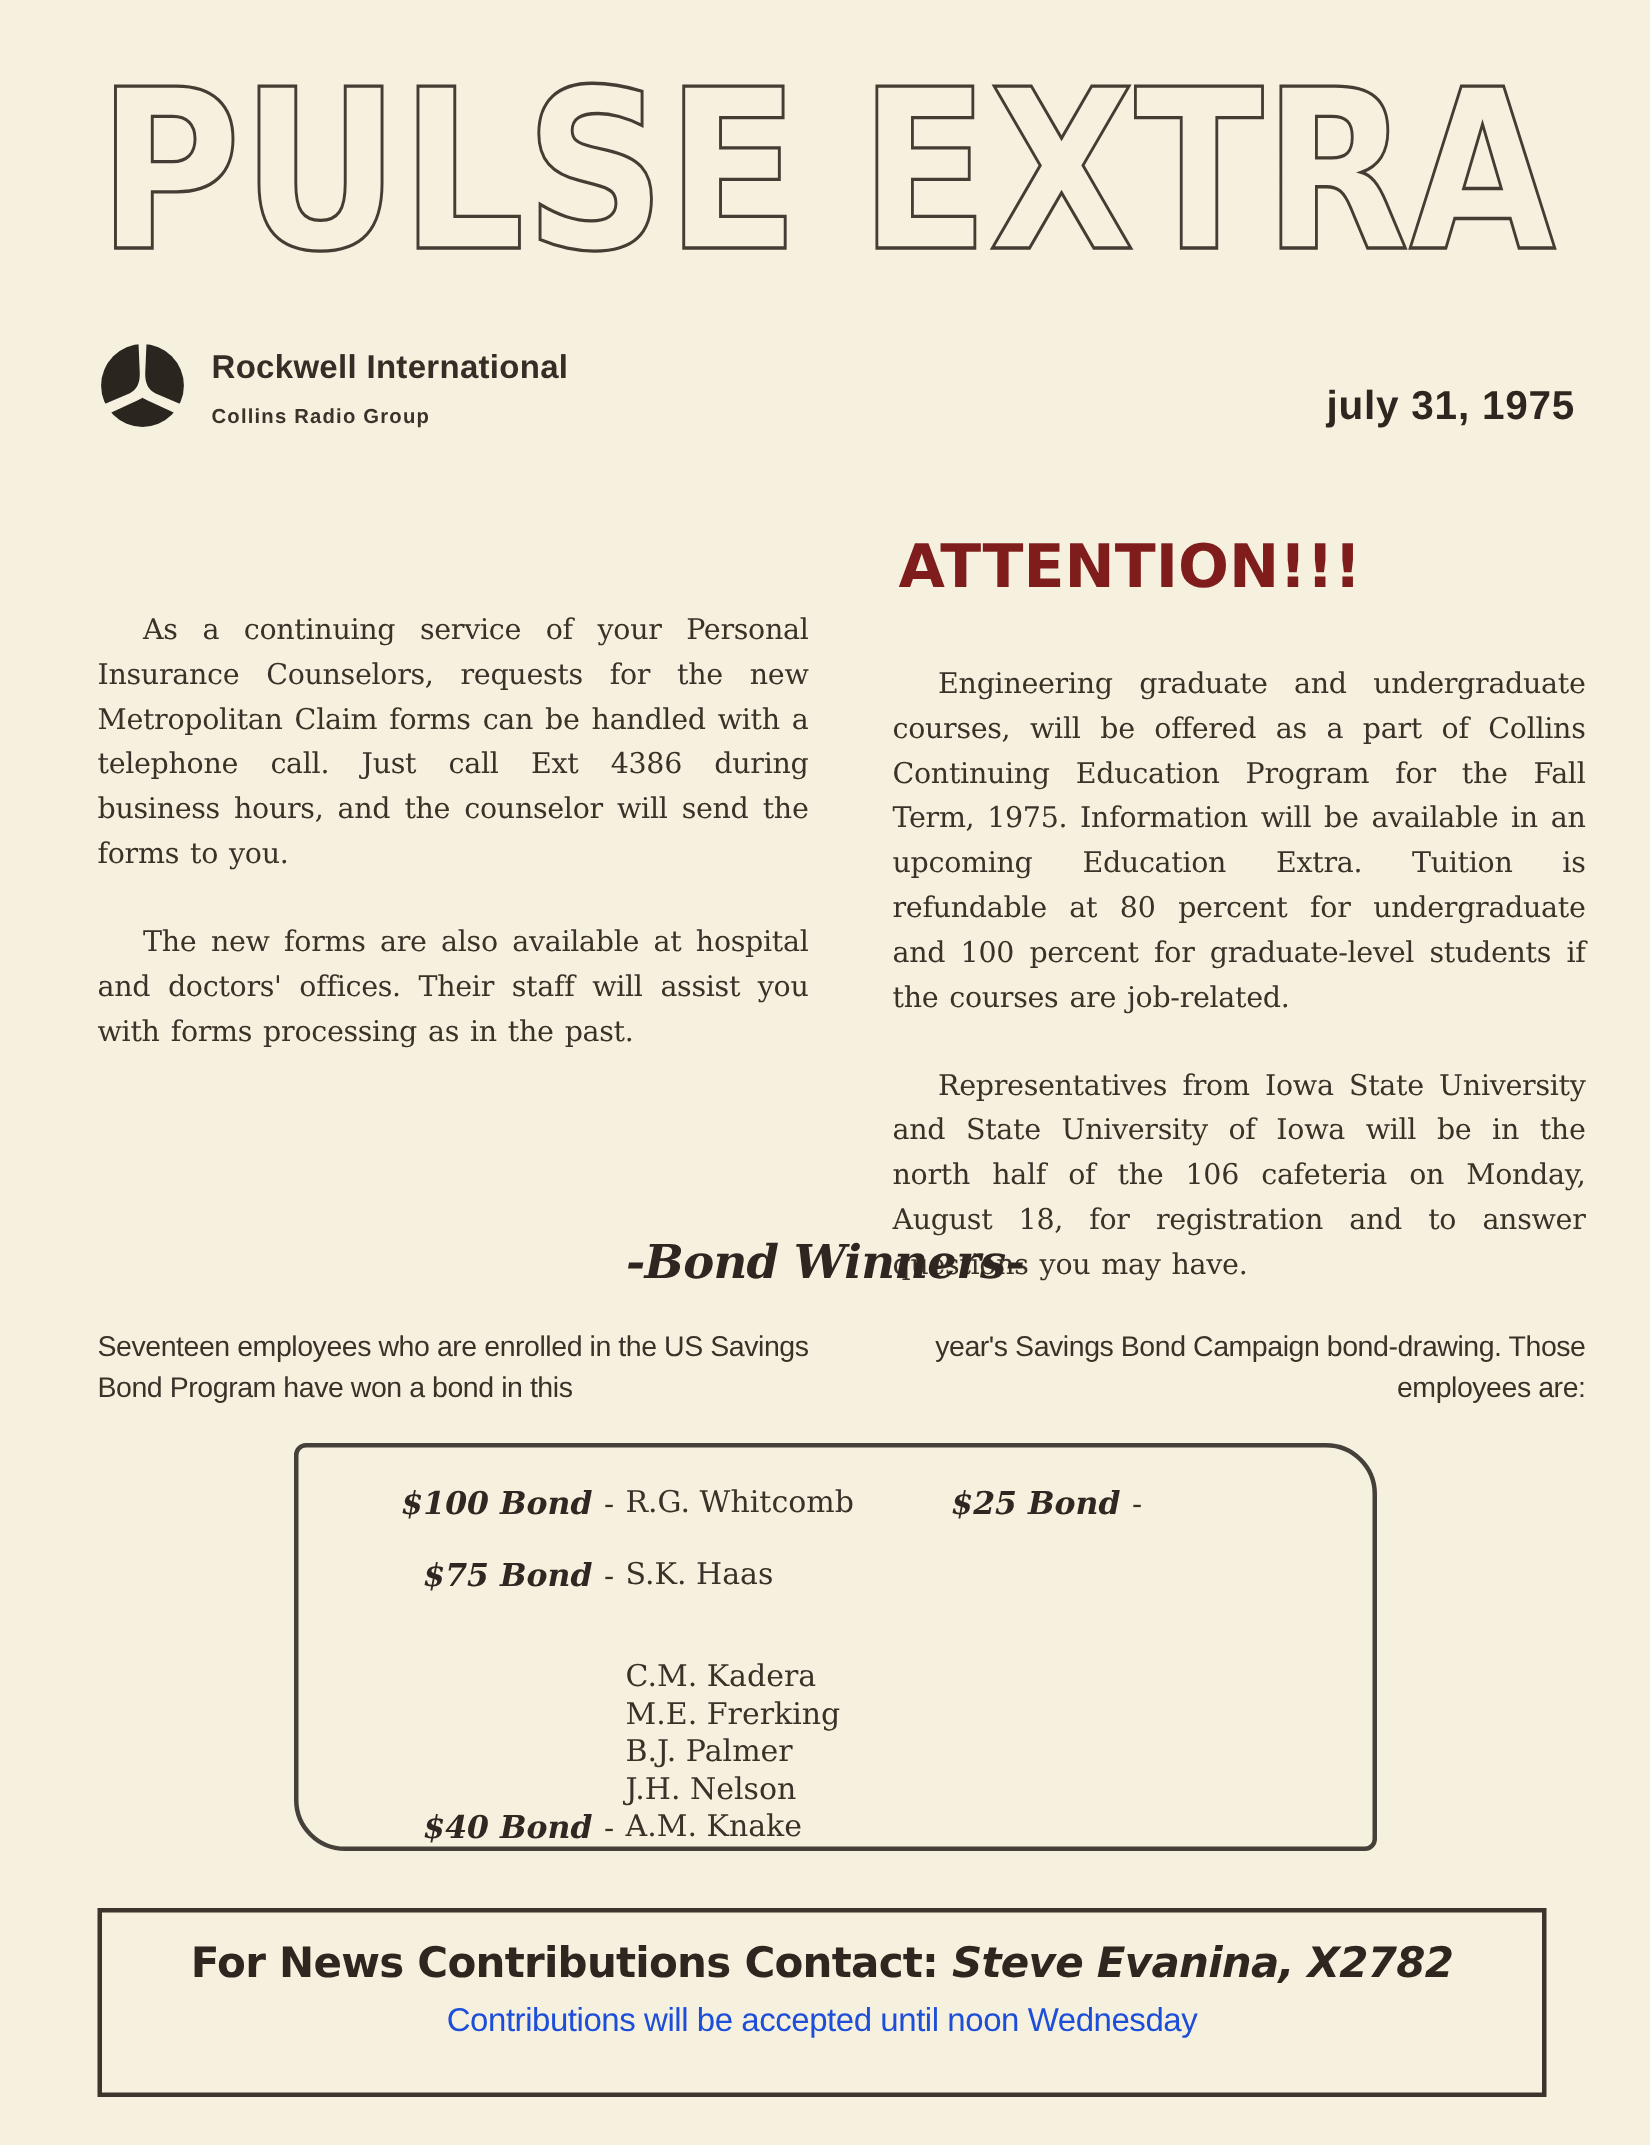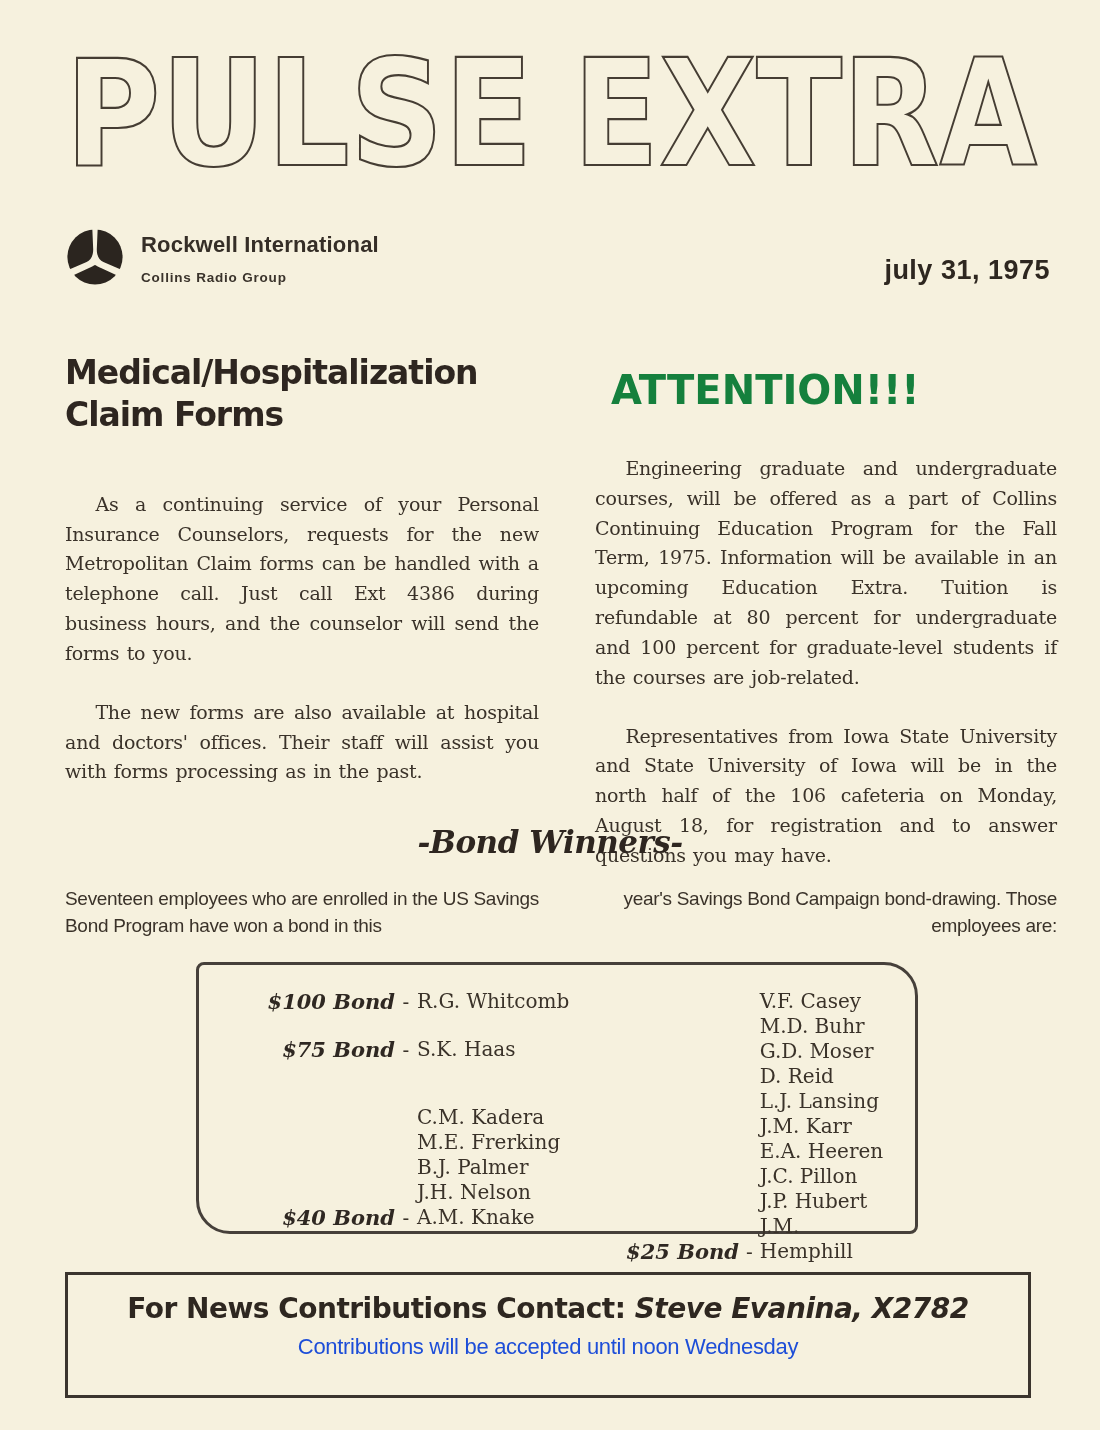--- a/index.html
+++ b/index.html
@@ -46,21 +46,21 @@
   .col-left{width:474px;}
   .col-right{width:462px;margin-left:56px;}
   .headline{
     font-family:"DejaVu Sans", sans-serif;
     font-weight:bold;font-size:33px;line-height:1.27;
     color:#2e2620;letter-spacing:-1px;margin:0;
   }
   .headline-right{
     font-family:"DejaVu Sans", sans-serif;
     font-weight:bold;font-size:40px;line-height:1.1;
-    color:#15803d;letter-spacing:0px;margin:16px;
+    color:#7f1d1d;letter-spacing:0px;margin:4px;
   }
   .body-para{
     font-family:"DejaVu Serif", serif;
     font-size:19px;line-height:1.57;color:#3a3229;
     text-align:justify;text-indent:1.6em;margin:0;
     word-spacing:1.5px;letter-spacing:-0.2px;
   }
   .col-left .body-para.first{margin-top:54px;}
   .col-right .body-para.first{margin-top:42px;}
   .body-para + .body-para{margin-top:29px;}
@@ -145,21 +145,20 @@
       <div class="brand-text">
         <div class="company">Rockwell International</div>
         <div class="division">Collins Radio Group</div>
       </div>
     </div>
     <div class="issue-date">july 31, 1975</div>
   </div>
 
   <div class="columns">
     <div class="col-left">
-      <h1 class="headline">Medical/Hospitalization Claim Forms</h1>
       <p class="body-para first">As a continuing service of your Personal Insurance Counselors, requests for the new Metropolitan Claim forms can be handled with a telephone call. Just call Ext 4386 during business hours, and the counselor will send the forms to you.</p>
       <p class="body-para">The new forms are also available at hospital and doctors' offices. Their staff will assist you with forms processing as in the past.</p>
     </div>
     <div class="col-right">
       <h1 class="headline-right">ATTENTION!!!</h1>
       <p class="body-para first">Engineering graduate and undergraduate courses, will be offered as a part of Collins Continuing Education Program for the Fall Term, 1975. Information will be available in an upcoming Education Extra. Tuition is refundable at 80 percent for undergraduate and 100 percent for graduate-level students if the courses are job-related.</p>
       <p class="body-para">Representatives from Iowa State University and State University of Iowa will be in the north half of the 106 cafeteria on Monday, August 18, for registration and to answer questions you may have.</p>
     </div>
   </div>
 
@@ -200,32 +199,20 @@
           <div>A.M. Knake</div>
         </div>
       </div>
 
     </div>
     <div class="bond-col-right">
 
       <div class="bond-group">
         <span class="bond-label">$25 Bond</span>
         <span class="bond-dash">-</span>
-        <div class="bond-names">
-          <div>V.F. Casey</div>
-          <div>M.D. Buhr</div>
-          <div>G.D. Moser</div>
-          <div>D. Reid</div>
-          <div>L.J. Lansing</div>
-          <div>J.M. Karr</div>
-          <div>E.A. Heeren</div>
-          <div>J.C. Pillon</div>
-          <div>J.P. Hubert</div>
-          <div>J.M. Hemphill</div>
-        </div>
       </div>
 
     </div>
   </div>
 
   <div class="footer-box">
     <div class="footer-line1">
       <span>For News Contributions Contact: </span><span class="contact-name">Steve Evanina, X2782</span>
     </div>
     <div class="footer-line2">Contributions will be accepted until noon Wednesday</div>

